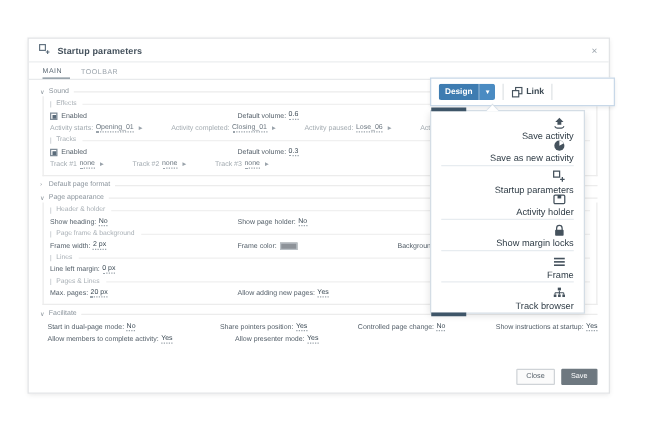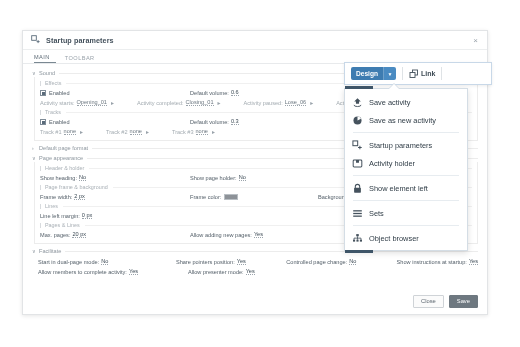--- a/index.html
+++ b/index.html
@@ -180,23 +180,24 @@
     z-index: 6;
   }
   .menu::before {
     content: ""; position: absolute; left: 44px; top: -5px;
     width: 0; height: 0;
     border-left: 5px solid transparent; border-right: 5px solid transparent;
     border-bottom: 5px solid #ffffff;
     filter: drop-shadow(0 -1px 0 #d4dde5);
   }
   .mi {
-    display: flex; align-items: center;
+    display: flex; align-items: flex-end;
     height: 18px; padding: 0 8px 0 7px;
     cursor: pointer;
+    flex-direction: column;
   }
   .mi .mico {
     width: 11px; height: 11px; margin-right: 6px; flex: none;
     color: #45525d; display: flex; align-items: center; justify-content: center;
   }
   .mi .mico svg { display: block; }
   .mi .mlbl { font-size: 7.4px; color: #2f3c46; white-space: nowrap; }
   .msep { height: 1px; background: #e7ecf0; margin: 3px 8px; }
 
   
@@ -510,45 +511,45 @@
 
     <div class="msep"></div>
 
     <div class="mi">
       <span class="mico">
         <svg viewBox="0 0 12 12" width="11" height="11">
           <path d="M3.6 5.4 V3.9 A2.4 2.4 0 0 1 8.4 3.9 V5.4" fill="none" stroke="#45525d" stroke-width="1.1"></path>
           <rect x="2.3" y="5.3" width="7.4" height="5.2" rx="0.7" fill="#45525d"></rect>
         </svg>
       </span>
-      <span class="mlbl">Show element left</span>
+      <span class="mlbl">Show margin locks</span>
     </div>
 
     <div class="msep"></div>
 
     <div class="mi">
       <span class="mico">
         <svg viewBox="0 0 12 12" width="11" height="11">
           <rect x="1.3" y="2.4" width="9.4" height="1.4" fill="#45525d"></rect>
           <rect x="1.3" y="5.3" width="9.4" height="1.4" fill="#45525d"></rect>
           <rect x="1.3" y="8.2" width="9.4" height="1.4" fill="#45525d"></rect>
         </svg>
       </span>
-      <span class="mlbl">Sets</span>
+      <span class="mlbl">Frame</span>
     </div>
 
     <div class="msep"></div>
 
     <div class="mi">
       <span class="mico">
         <svg viewBox="0 0 12 12" width="11" height="11">
           <rect x="4.6" y="1.2" width="2.8" height="2.4" fill="#45525d"></rect>
           <path d="M6 3.6 V5.6 M2.2 5.6 H9.8 M2.2 5.6 V7.2 M6 5.6 V7.2 M9.8 5.6 V7.2" stroke="#45525d" stroke-width="0.9" fill="none"></path>
           <rect x="1.1" y="7.2" width="2.3" height="2.2" fill="#45525d"></rect>
           <rect x="4.85" y="7.2" width="2.3" height="2.2" fill="#45525d"></rect>
           <rect x="8.6" y="7.2" width="2.3" height="2.2" fill="#45525d"></rect>
         </svg>
       </span>
-      <span class="mlbl">Object browser</span>
+      <span class="mlbl">Track browser</span>
     </div>
   </div>
 
 </div>
 
 </body></html>

